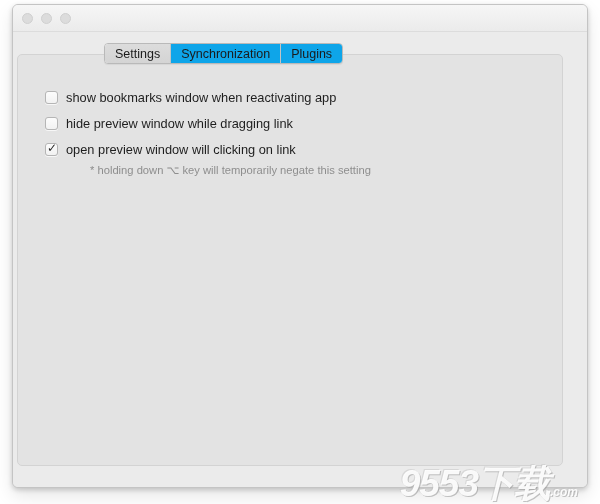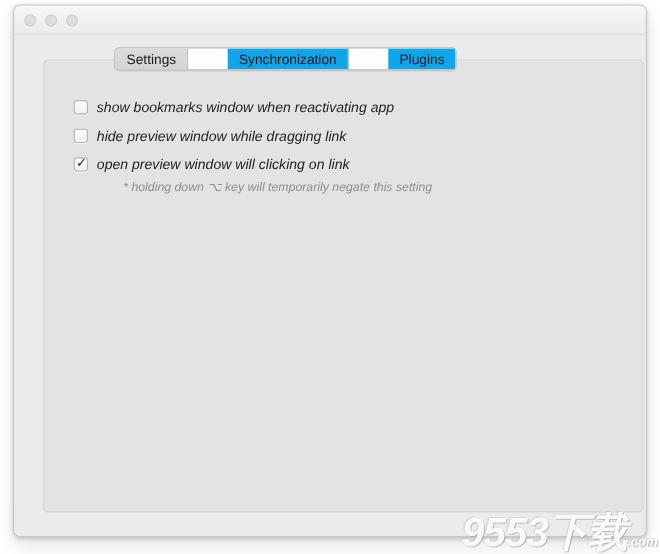--- a/index.html
+++ b/index.html
@@ -79,21 +79,20 @@
     top: 11px;
     height: 21px;
     display: flex;
     background: #fdfdfd;
     border: 1px solid #b9b9b9;
     border-radius: 4px;
     box-shadow: 0 1px 1px rgba(0,0,0,0.06);
     overflow: hidden;
     z-index: 5;
     box-sizing: border-box;
-    gap: 36px;
   }
   .tab {
     display: flex;
     align-items: center;
     justify-content: center;
     padding: 0 10px;
     font-size: 12.5px;
     color: #1b1b1b;
     background: #0ea5e9;
     border-right: 1px solid #c3c3c3;
@@ -102,29 +101,28 @@
     user-select: none;
   }
   .tab:last-child { border-right: none; }
   .tab.selected {
     background: linear-gradient(to bottom, #dcdcdc 0%, #d4d4d4 100%);
   }
 
   
   #content-panel {
     position: absolute;
-    left: 26px;
+    left: 4px;
     top: 22px;
     width: 546px;
     height: 412px;
     background: #e3e3e3;
     border: 1px solid #d3d3d3;
     border-radius: 5px;
     box-sizing: border-box;
-    font-style: italic;
   }
 
   
   #options {
     position: absolute;
     left: 27px;
     top: 35px;
   }
   .option-row {
     display: flex;
@@ -165,21 +163,21 @@
     margin-left: 45px;
     font-size: 11.2px;
     color: #8e8e8e;
     white-space: nowrap;
     user-select: none;
   }
 
   
   #watermark {
     position: absolute;
-    right: 2px;
+    right: 22px;
     bottom: 2px;
     font-size: 37px;
     font-weight: bold;
     font-style: italic;
     color: rgba(255,255,255,0.92);
     text-shadow: 1px 1px 0 rgba(150,150,150,0.55), -1px -1px 0 rgba(190,190,190,0.45);
     letter-spacing: -1px;
     user-select: none;
     pointer-events: none;
     white-space: nowrap;

